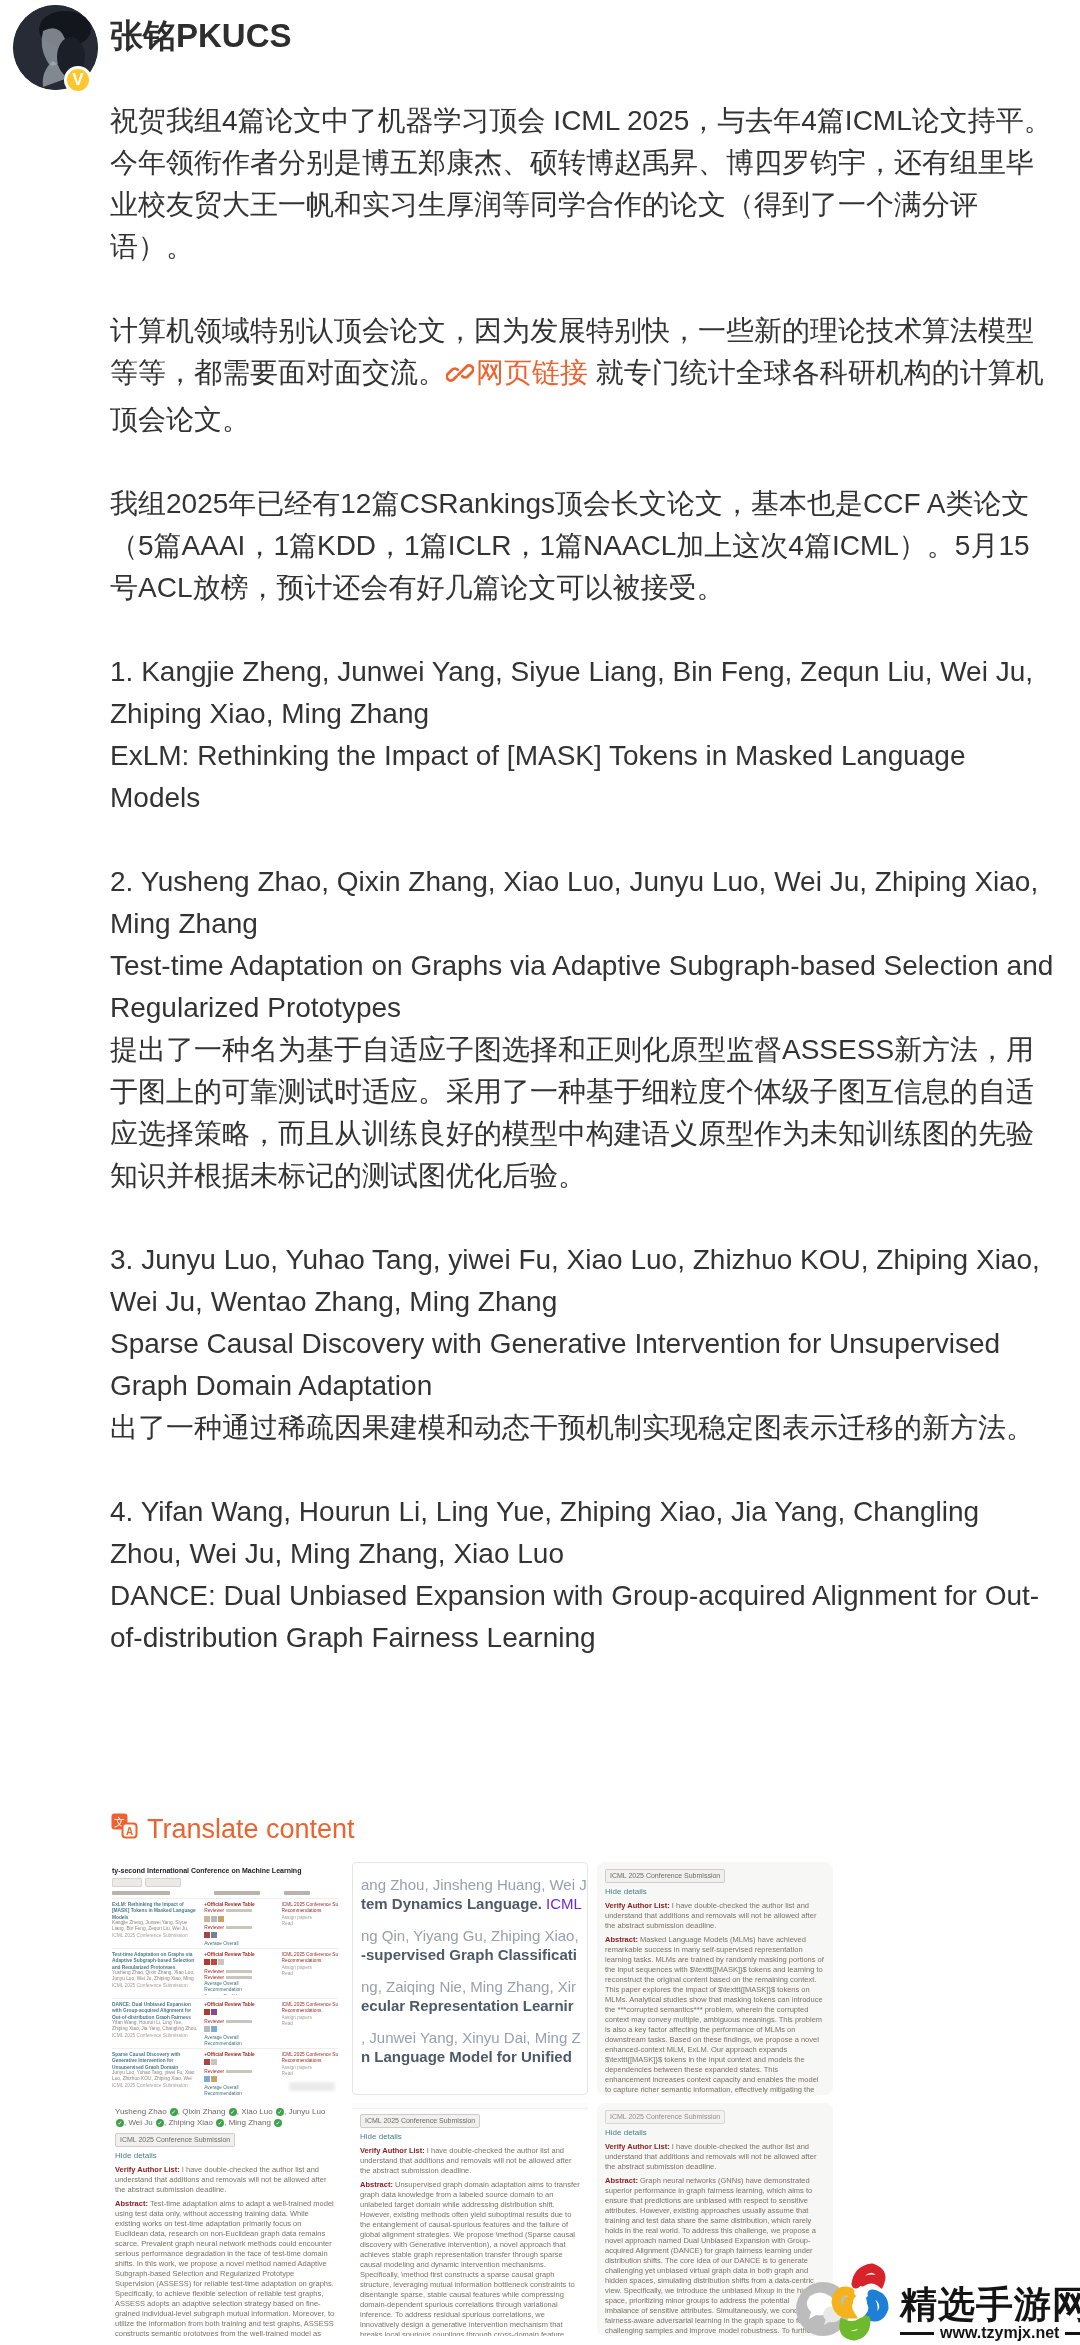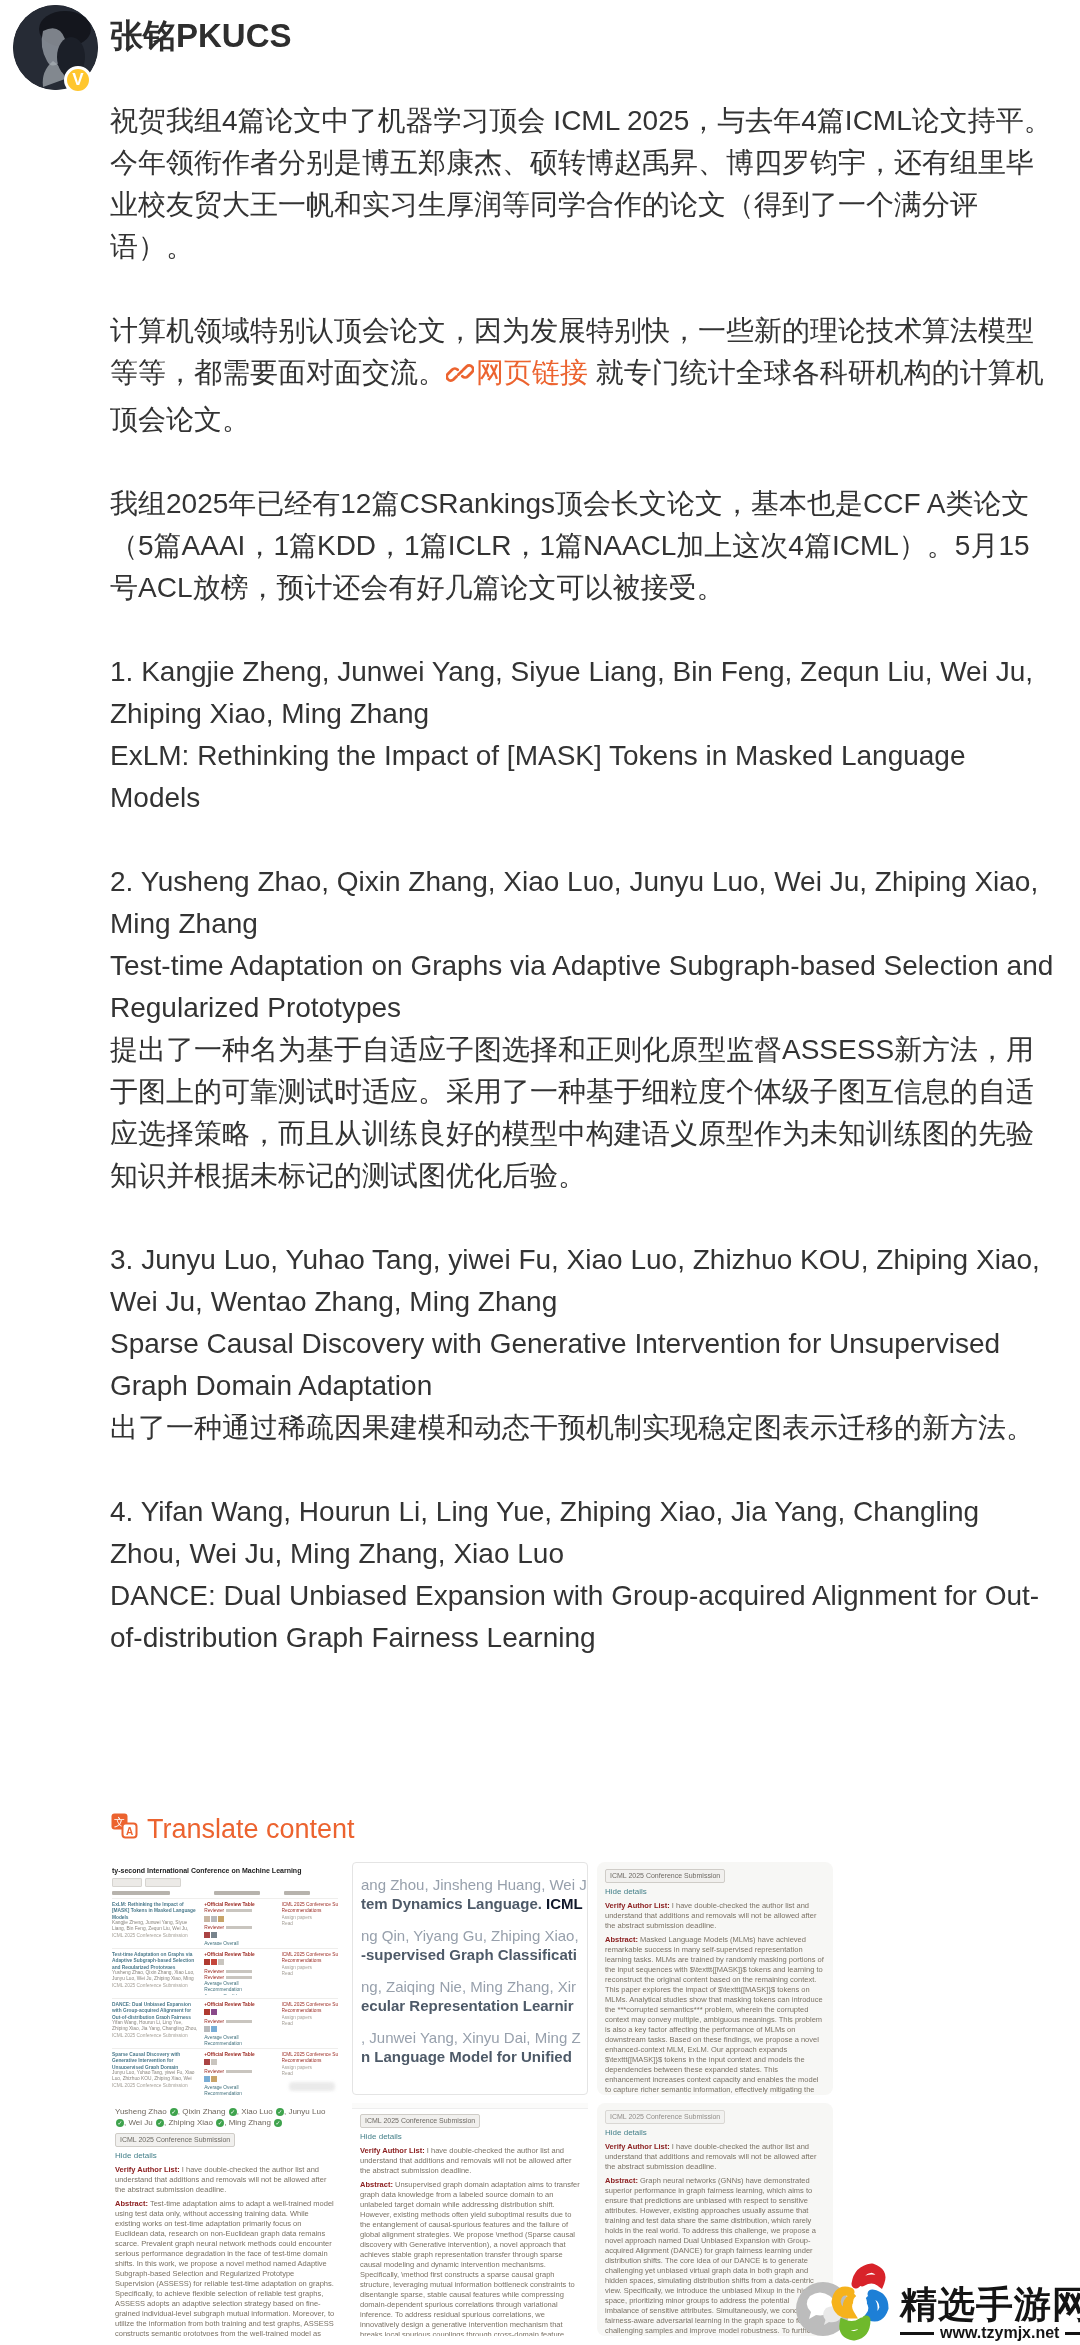--- a/index.html
+++ b/index.html
@@ -52,21 +52,21 @@
   .t1-avg{color:#3e6f7c;}
   .t1-c span{display:block;white-space:nowrap;overflow:hidden;}
   .t1-link{color:#9c2b23;}
   .t1-gray{color:#a5a098;}
   .t1-sig{position:absolute;right:8px;bottom:4px;width:46px;height:9px;background:#d9d9d9;opacity:.55;filter:blur(1.5px);border-radius:4px;}
   
   .t2{padding:12px 0 0 8px;font-size:15px;line-height:19px;white-space:nowrap;}
   .t2 .grp{margin-bottom:13px;}
   .t2 .au{color:#97a0ac;}
   .t2 .ti{color:#4e5a68;font-weight:700;}
-  .t2 .sf{color:#0f172a;font-weight:700;}
+  .t2 .sf{color:#6d28d9;font-weight:400;}
   
   .card{padding:7px 8px;font-size:7.5px;line-height:10px;color:#7b7265;}
   .chip{display:inline-block;border:1px solid #cfccc7;background:#f1f0ee;color:#6e6a64;
         padding:1px 4px;border-radius:2px;margin-bottom:4px;font-size:7px;}
   .chip.faint{opacity:.75;}
   .hide-details{color:#45808a;font-size:8px;margin-bottom:4px;}
   .vlabel,.alabel{color:#8c2020;font-weight:700;}
   .card p{margin:0 0 4px 0;}
   .au-line{color:#6f675e;font-size:8px;line-height:11px;margin-bottom:5px;margin-top:-4px;}
   .au-c{display:inline-block;width:8px;height:8px;line-height:8px;text-align:center;font-size:6px;

